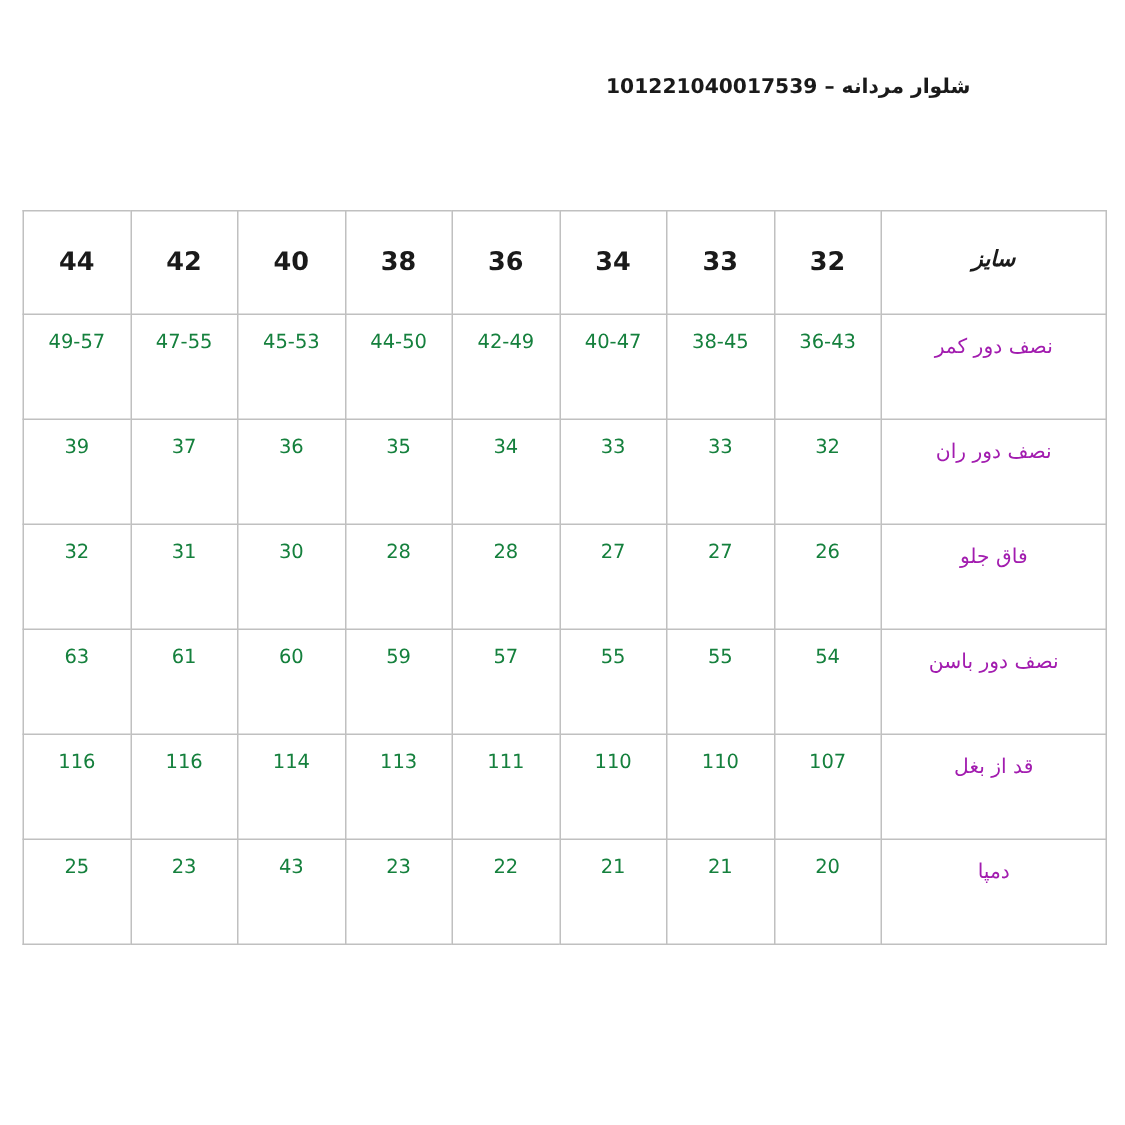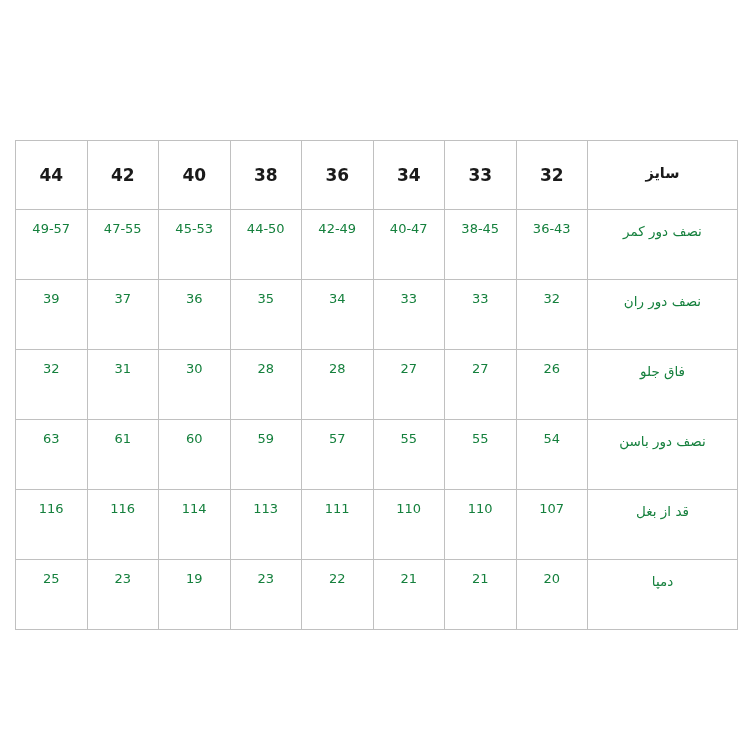--- a/index.html
+++ b/index.html
@@ -46,43 +46,45 @@
     .size-table thead th {
       height: 61px;
       vertical-align: middle;
       font-size: 17px;
       font-weight: bold;
       color: #1a1a1a;
     }
     .size-table thead th.label-cell {
       font-size: 14.5px;
       padding-bottom: 6px;
+      font-style: italic;
     }
     .size-table tbody td {
       height: 55px;
       vertical-align: top;
       padding-top: 11px;
       font-size: 13px;
       font-weight: normal;
       color: #15803d;
     }
     .size-table tbody td.label-cell {
       font-size: 13.5px;
-      color: #15803d;
+      color: #a21caf;
       padding-top: 13px;
     }
     .col-label { width: 150px; }
     .col-size  { width: 71.5px; }
   </style>
 </head>
 <body>
 
 <div>
 
   <div class="notes">
+    <div class="note note-product">شلوار مردانه – 101221040017539</div>
   </div>
 
   <table class="size-table" dir="rtl">
     <colgroup>
       <col class="col-label">
       <col class="col-size">
         <col class="col-size">
         <col class="col-size">
         <col class="col-size">
       <col class="col-size">
@@ -159,20 +161,20 @@
         <td>116</td>
         <td>116</td>
       </tr>
       <tr>
         <td class="label-cell">دمپا</td>
         <td>20</td>
         <td>21</td>
         <td>21</td>
         <td>22</td>
         <td>23</td>
-        <td>19</td>
+        <td>43</td>
         <td>23</td>
         <td>25</td>
       </tr>
     </tbody>
   </table>
 
 </div>
 
 </body></html>

